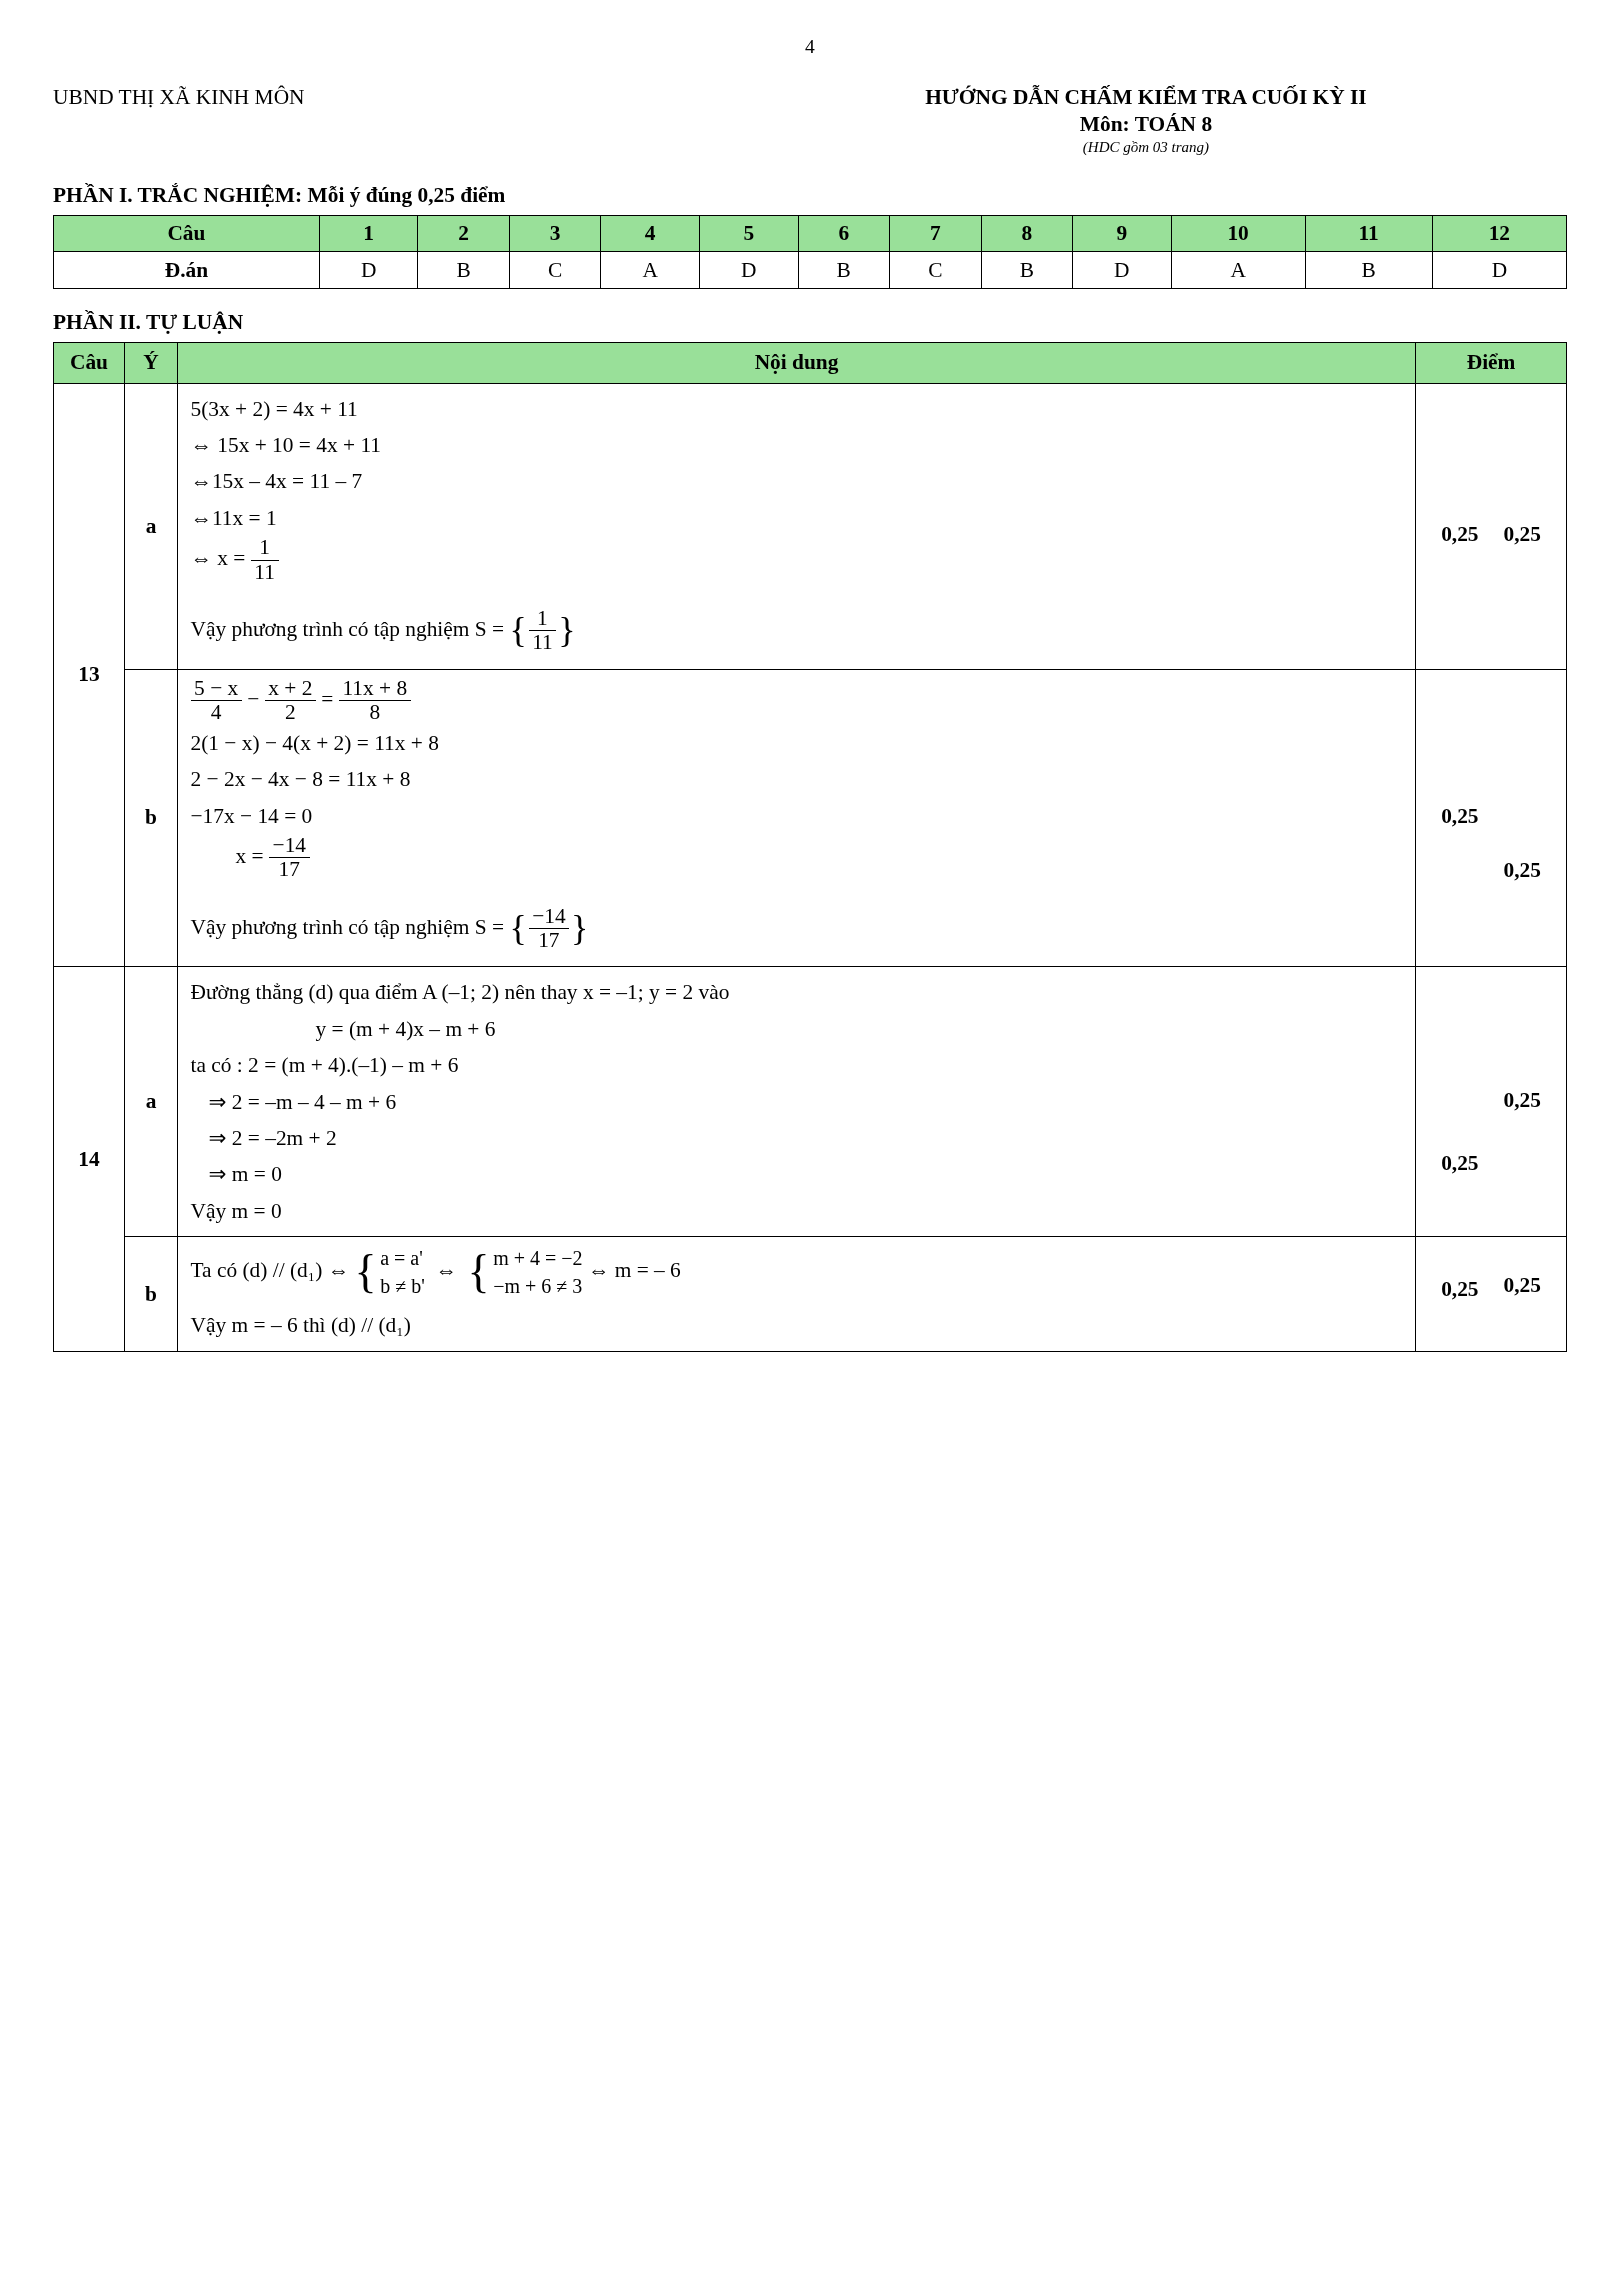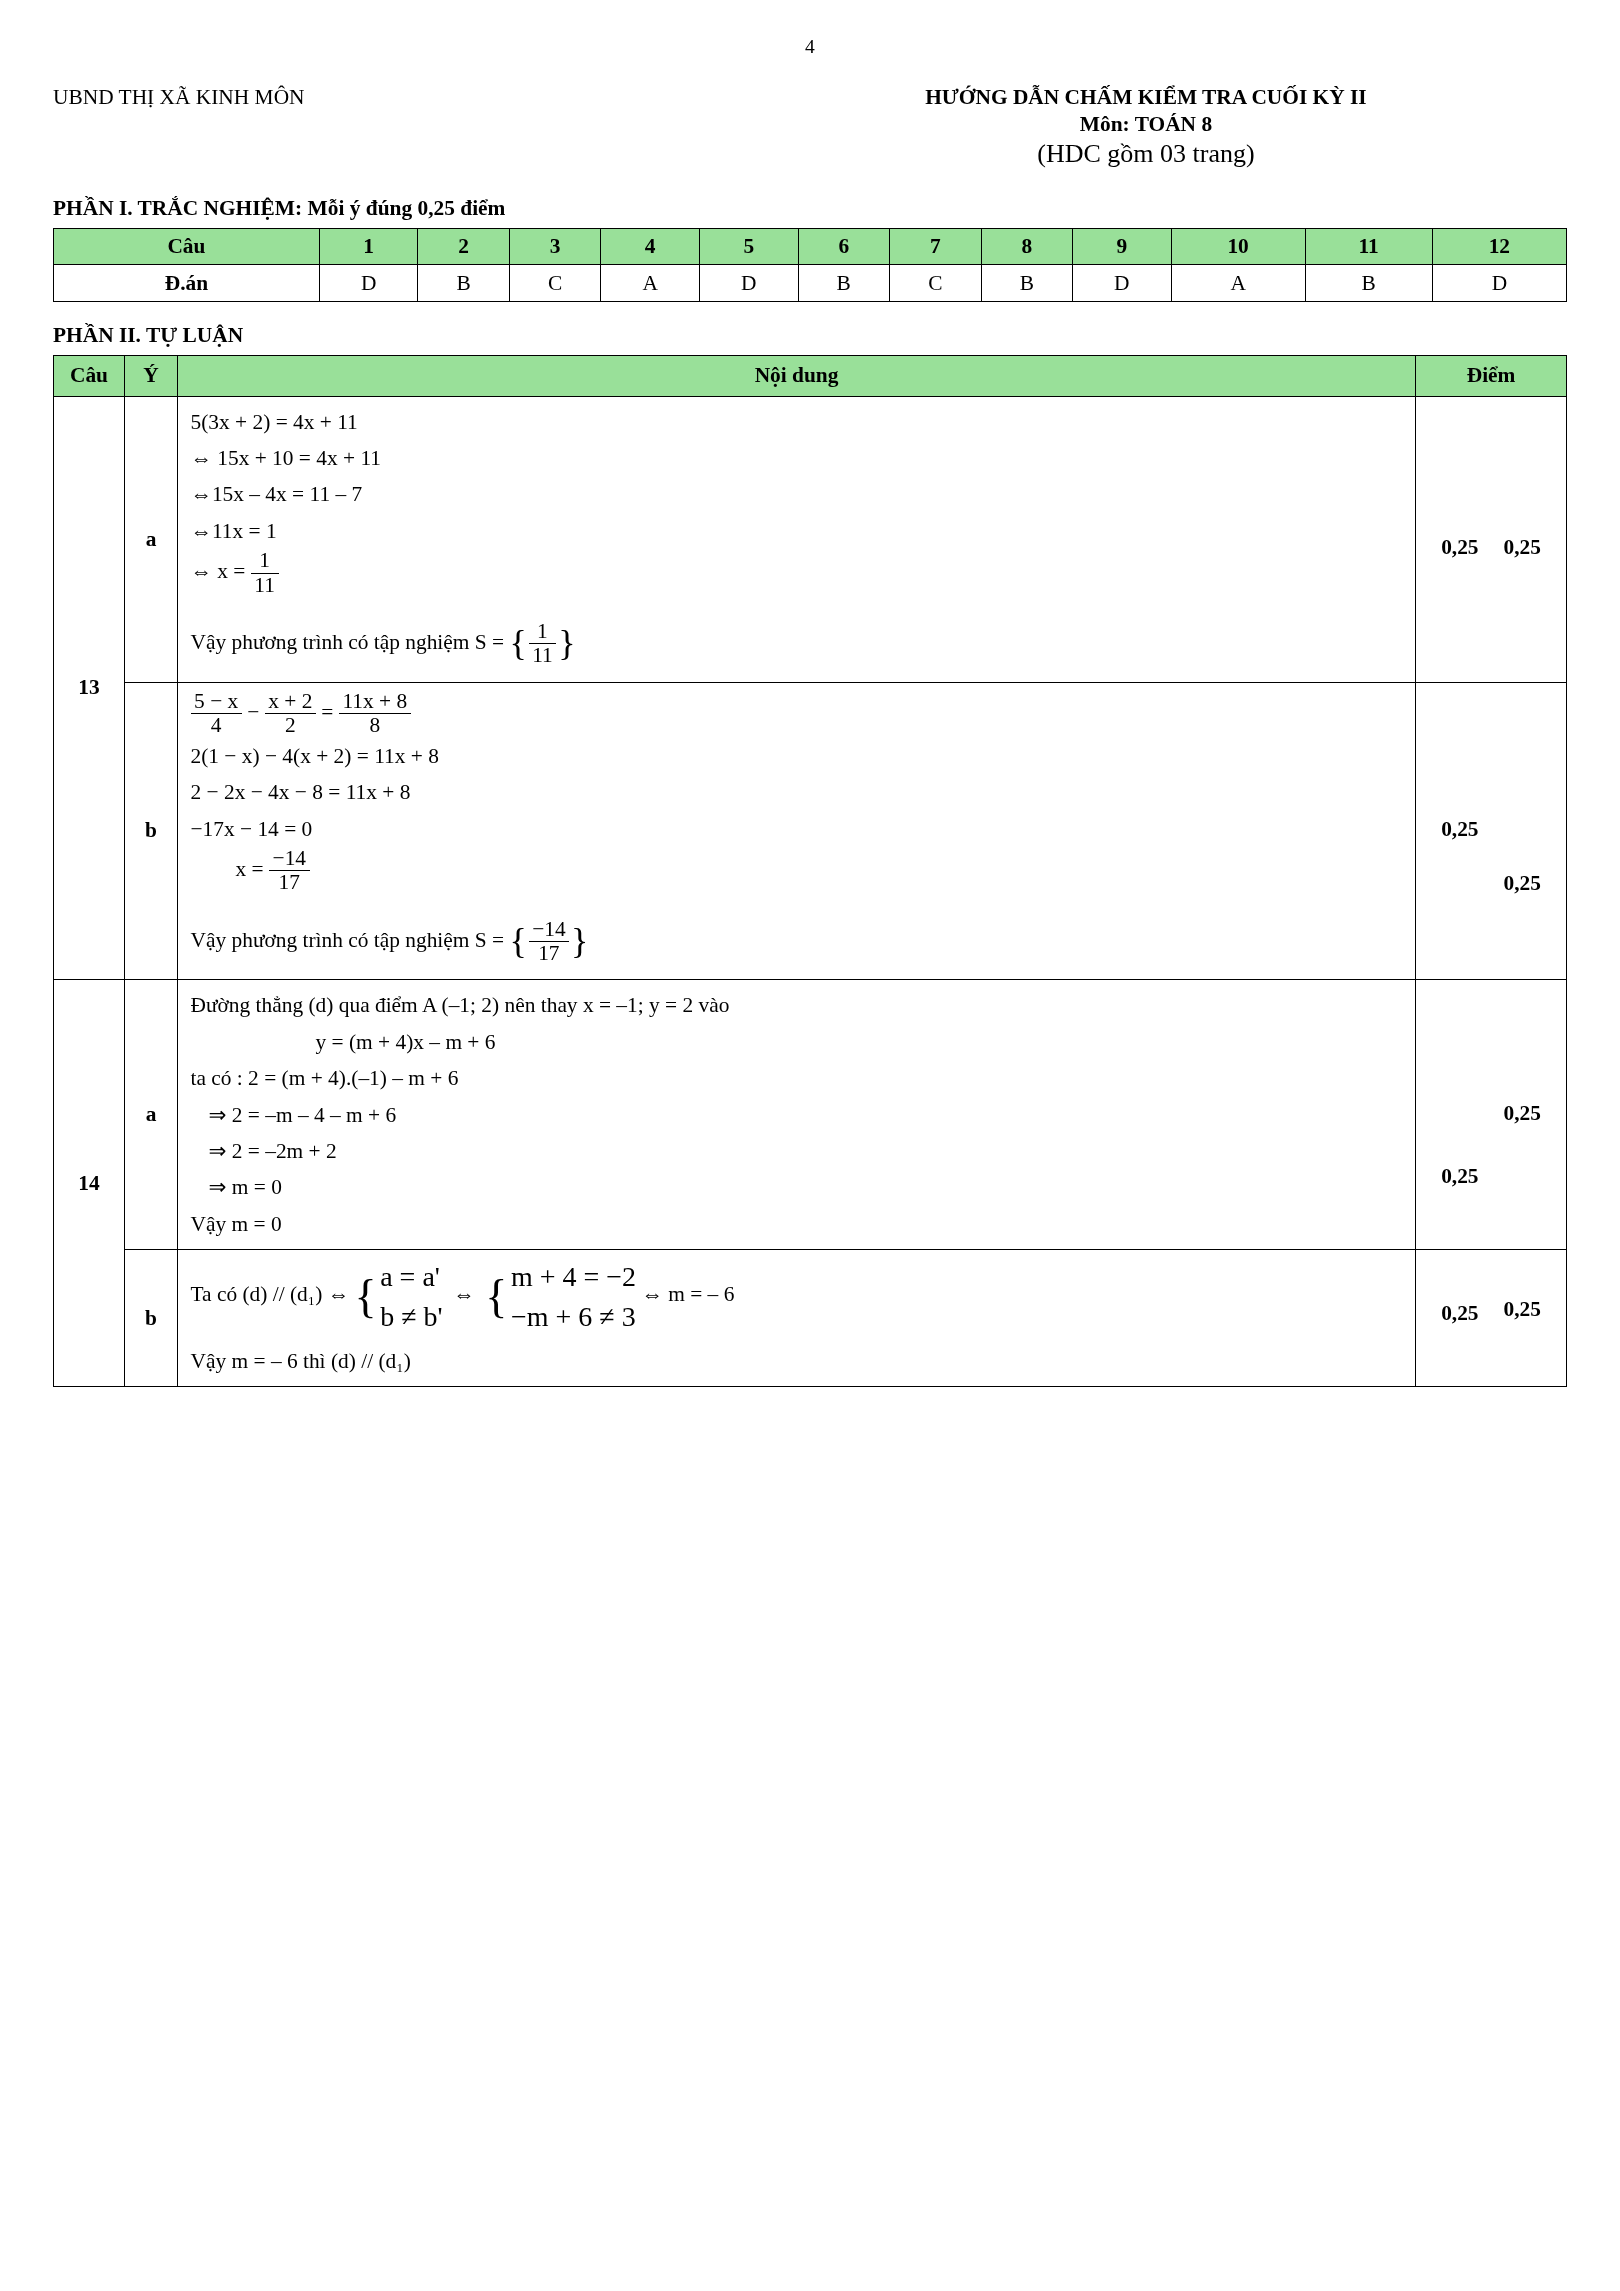--- a/index.html
+++ b/index.html
@@ -15,21 +15,21 @@
   .page-number { text-align: center; font-size: 19.6px; margin-bottom: 27px; }
   .header-row { display: flex; gap: 36px; margin-bottom: 27px; }
   .header-left { flex: 0 0 42%; }
   .header-right { flex: 1; text-align: center; }
   .header-left .line1 { font-size: 21.4px; }
   .header-left .line2 { font-size: 21.4px; font-weight: bold; }
   .under { text-decoration: underline; text-underline-offset: 2.7px; }
   .header-right .line1 { font-size: 21.4px; font-weight: bold; }
   .header-right .line2 { font-size: 21.4px; font-weight: bold; margin-top: 1.8px; }
   .header-right .line3 { font-size: 21.4px; font-weight: bold; margin-top: 1.8px; }
-  .header-right .line4 { font-size: 26px; margin-top: 1.8px; }
+  .header-right .line4 { font-size: 15px; font-style: italic; margin-top: 1.8px; }
   .section-title { font-weight: bold; font-size: 21.4px; margin: 21.4px 0 7.1px 0; }
   table { border-collapse: collapse; width: 100%; }
   table.mc th, table.mc td {
     border: 1.3px solid #000;
     text-align: center;
     padding: 5.3px 0;
     font-size: 21.4px;
   }
   table.mc th { background: #99e099; font-weight: bold; }
   table.mc td.row-label { font-weight: bold; }
@@ -59,21 +59,21 @@
     font-size: 36px;
     vertical-align: middle;
   }
   .brace-set .content { font-size: 21.4px; padding: 0 1.8px; }
   .brace-case {
     display: inline-flex;
     align-items: center;
     vertical-align: middle;
   }
   .brace-case .bchar { font-size: 46px; line-height: 1; margin-right: 3.6px; }
-  .brace-case .lines { display: flex; flex-direction: column; font-size: 28px; line-height: 1.4; }
+  .brace-case .lines { display: flex; flex-direction: column; font-size: 20px; line-height: 1.4; }
   .iff { display: inline-block; padding: 0 5.3px; }
   .score-cell { padding: 0; }
   .score-inner { display: flex; flex-direction: row; height: 100%; }
   .score-inner > div { padding: 5.3px 12.5px; text-align: center; font-weight: bold; }
   .eq-indent { padding-left: 45px; display: block; }
 </style>
 </head>
 <body>
 
 <div class="page-number">4</div>

